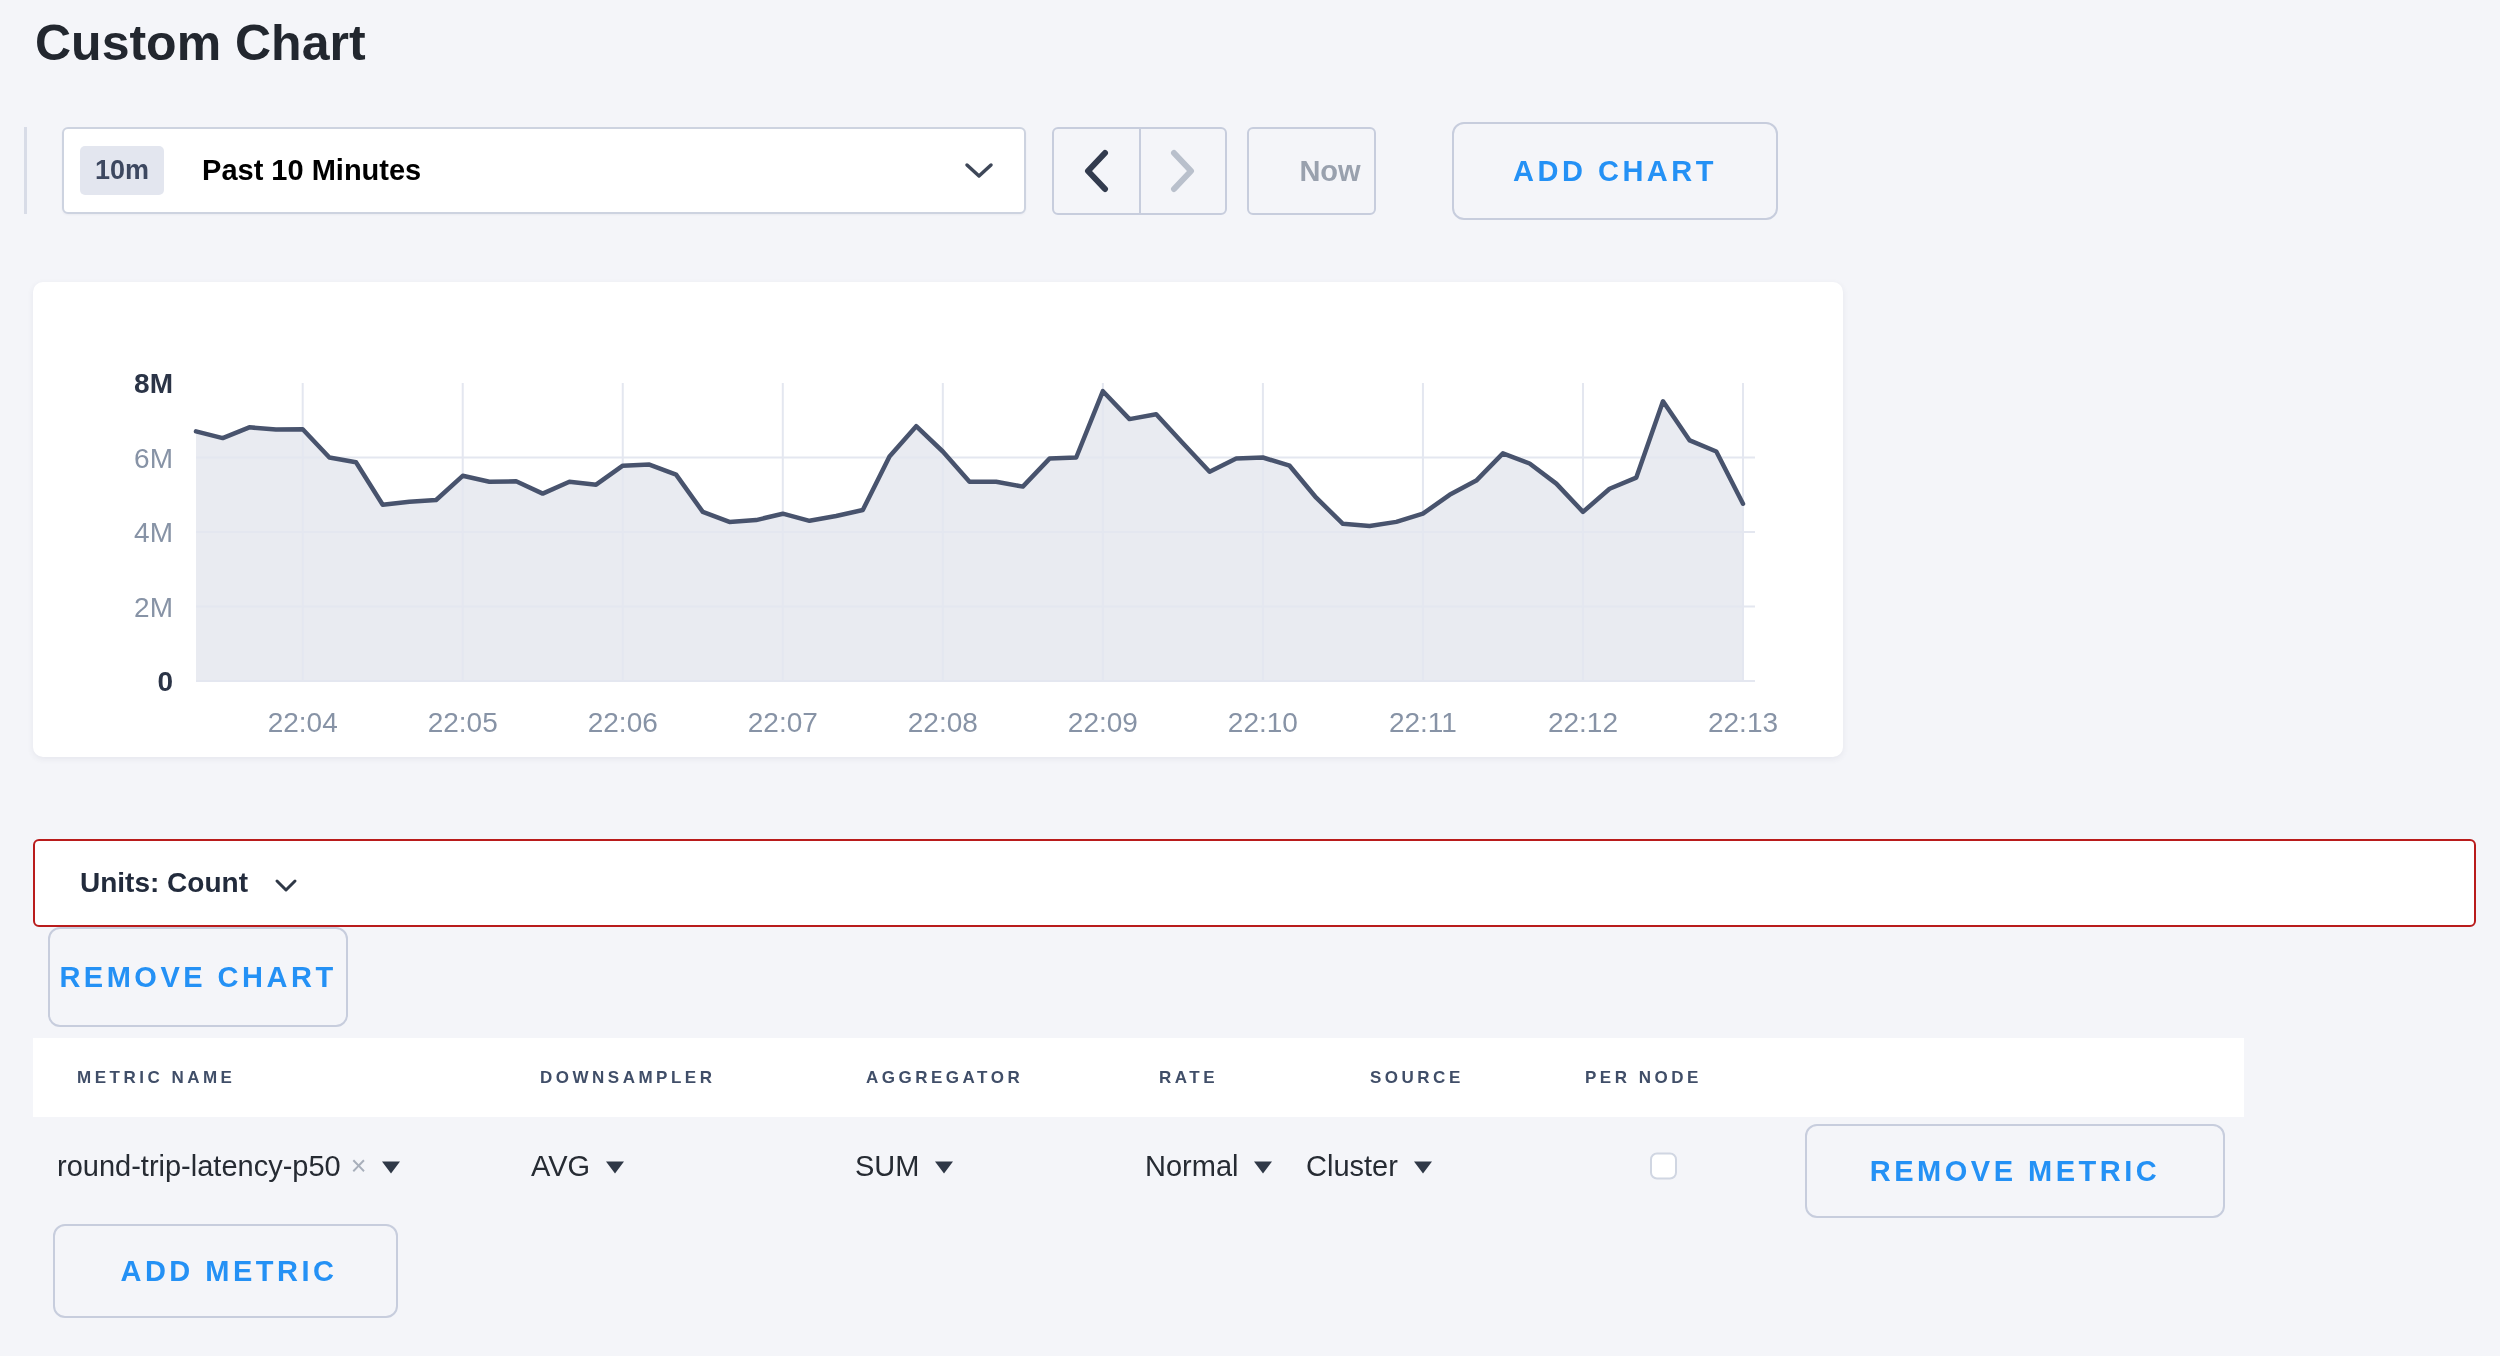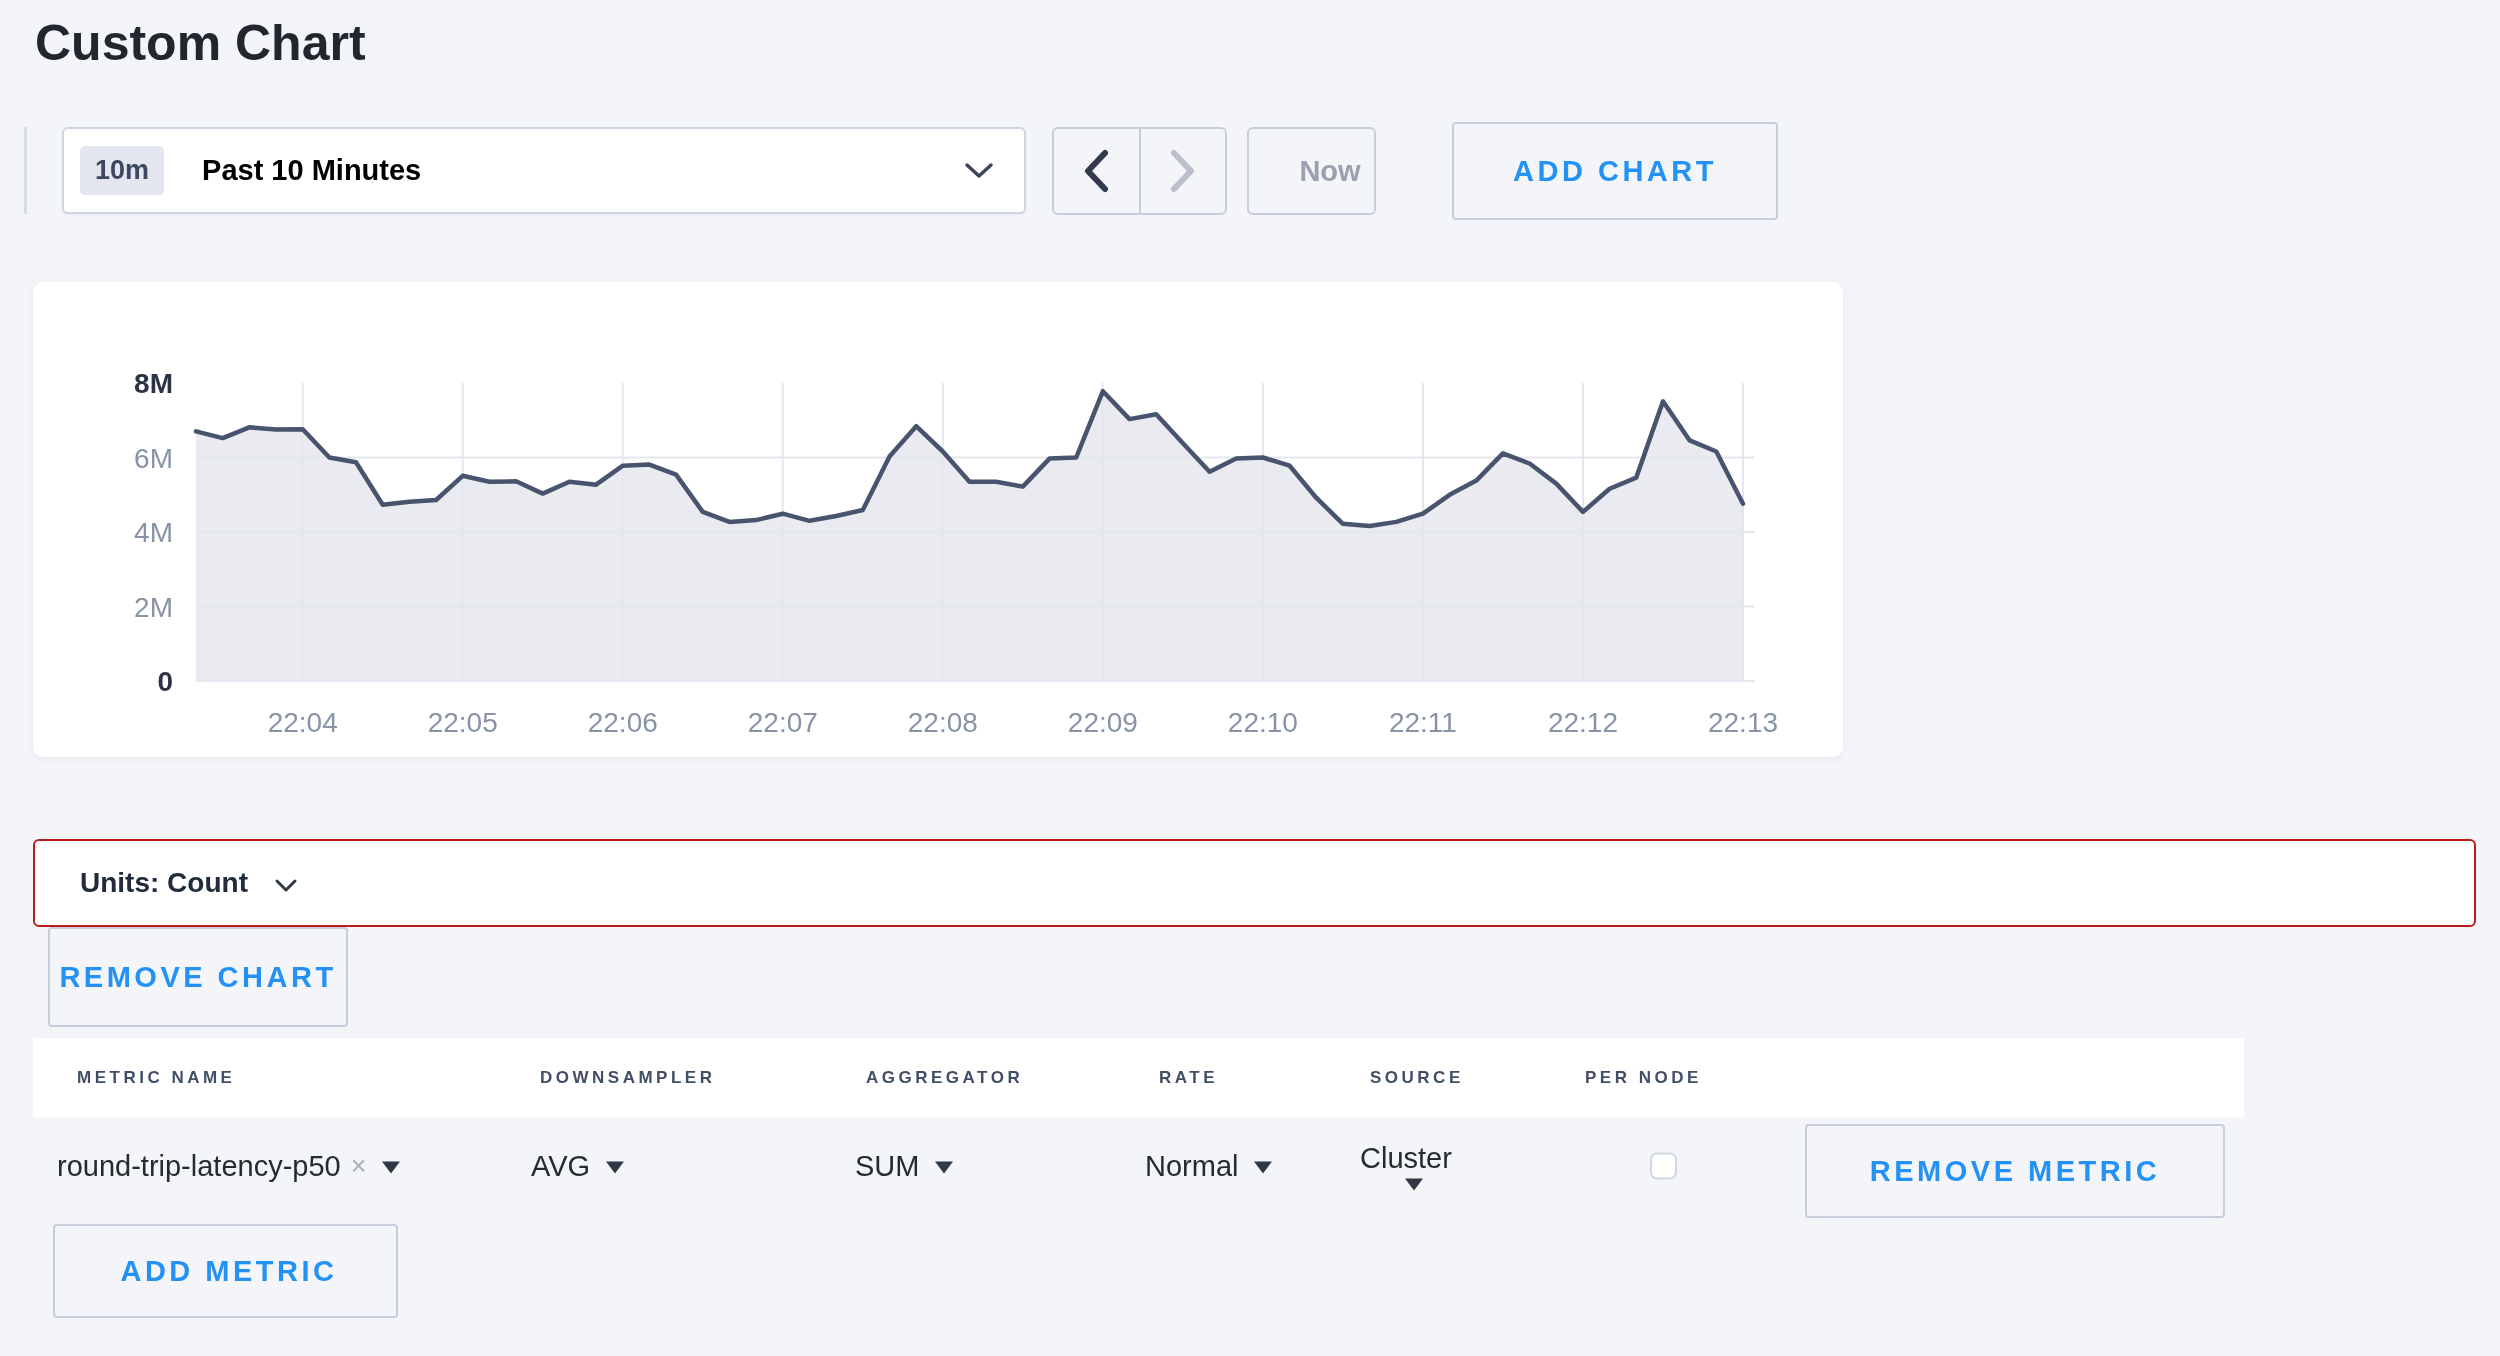--- a/index.html
+++ b/index.html
@@ -43,21 +43,21 @@
   .arrow-btn:first-child { border-right:2px solid #c7cddd; }
 
   .now-btn {
     left:1247px; top:127px; width:129px; height:88px;
     border:2px solid #c7cddd; border-radius:6px;
     display:flex; align-items:center; justify-content:center;
     font-size:29px; font-weight:700; color:#99a1ae; cursor:default;padding-left:37px;
   }
 
   .blue-btn {
-    border:2px solid #c7cddd; border-radius:4px;
+    border:2px solid #c7cddd; border-radius:12px;
     display:flex; align-items:center; justify-content:center;
     font-size:29px; font-weight:600; letter-spacing:3.5px; color:#2491f5;
     cursor:pointer; background:transparent;
   }
   .add-chart-btn { left:1452px; top:122px; width:326px; height:98px; }
 
   .chart-card {
     left:33px; top:282px; width:1810px; height:475px;
     background:#ffffff; border-radius:10px;
     box-shadow:0 2px 6px rgba(60,70,100,.08);
@@ -210,21 +210,21 @@
     <span class="caret"></span>
   </div>
   <div class="cell" style="left:822px;">
     <span>SUM</span>
     <span class="caret"></span>
   </div>
   <div class="cell" style="left:1112px;">
     <span>Normal</span>
     <span class="caret"></span>
   </div>
-  <div class="cell" style="left:1327px;flex-direction:column;">
+  <div class="cell" style="left:1273px;">
     <span>Cluster</span>
     <span class="caret"></span>
   </div>
   <div class="cell" style="left:1617px;">
     <input type="checkbox" class="per-node-checkbox" style="">
   </div>
 </div>
 
 <div class="abs blue-btn remove-metric-btn">
   <span>REMOVE METRIC</span>

